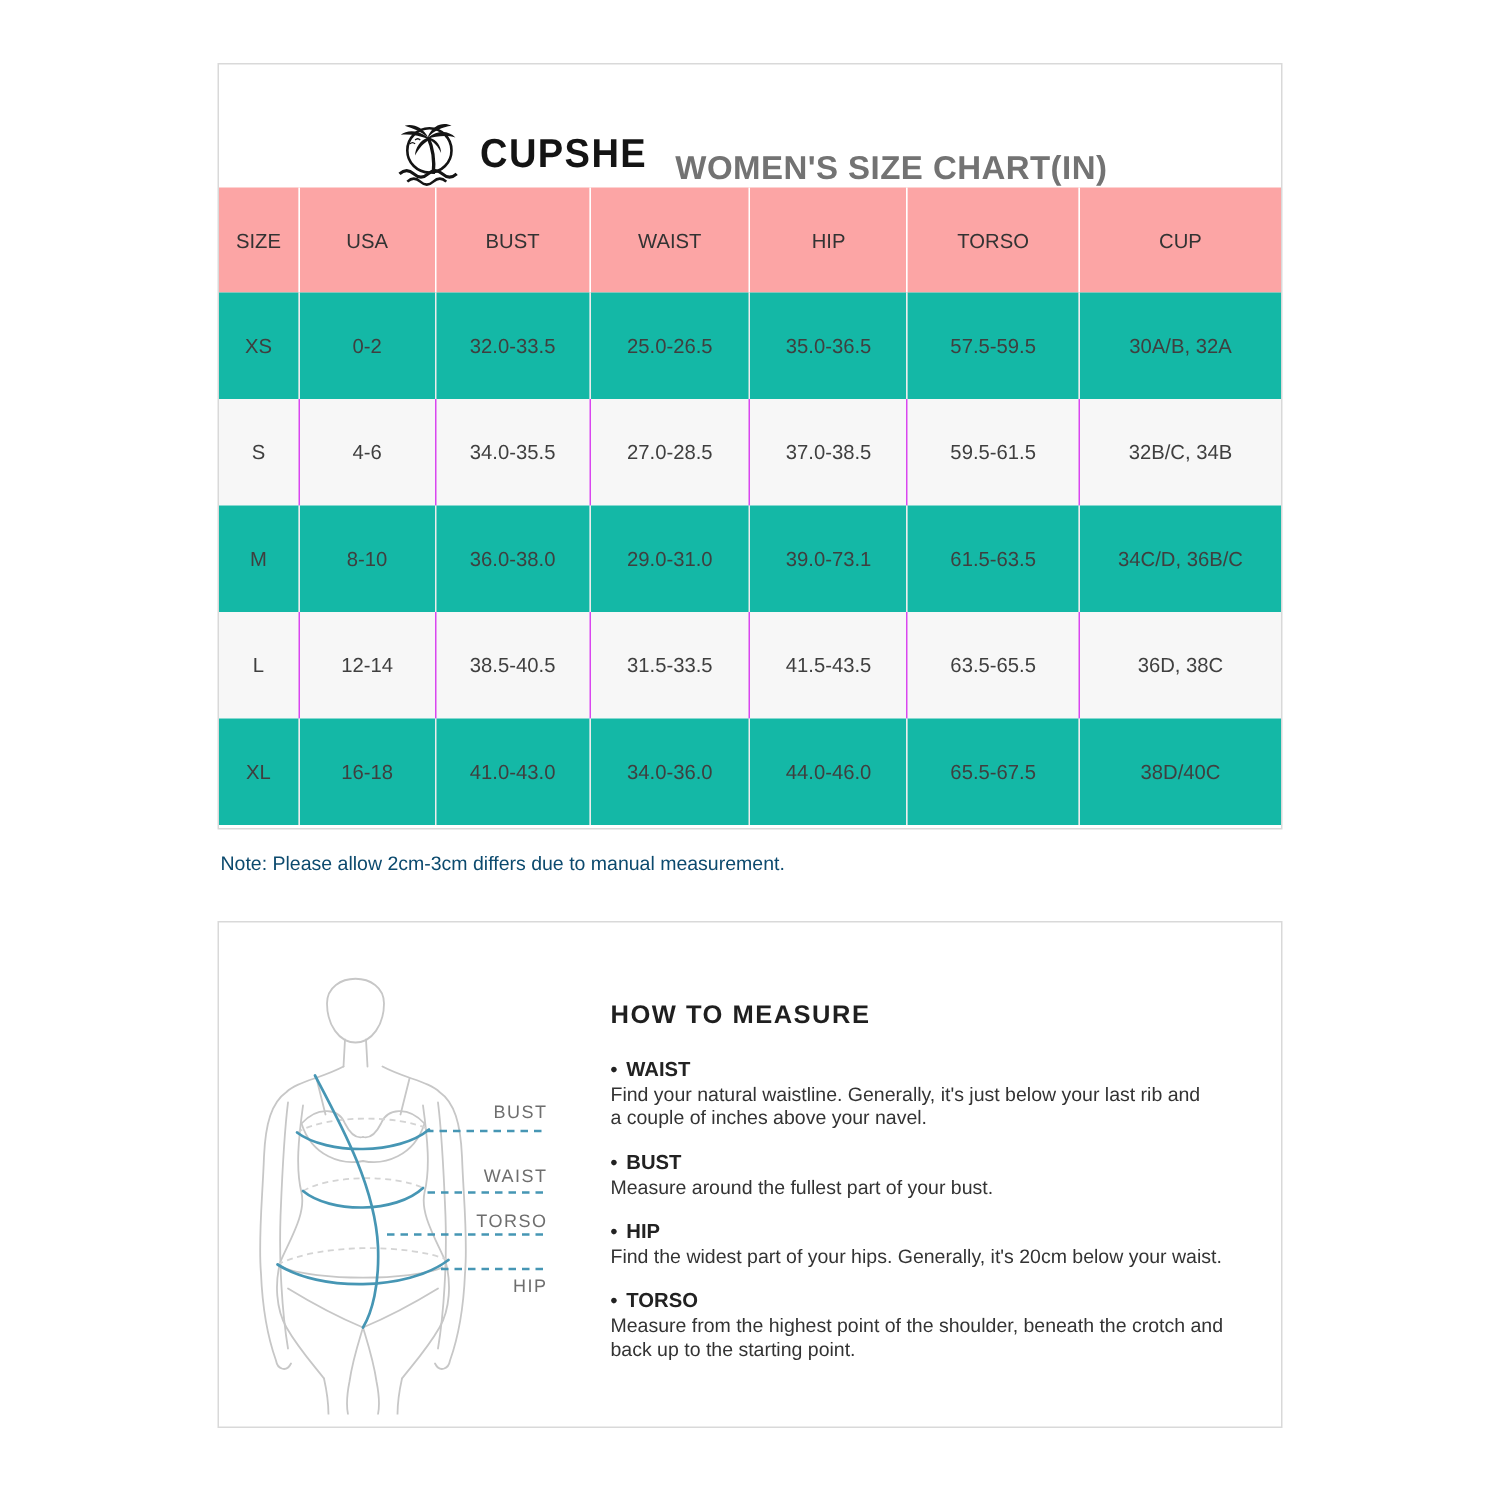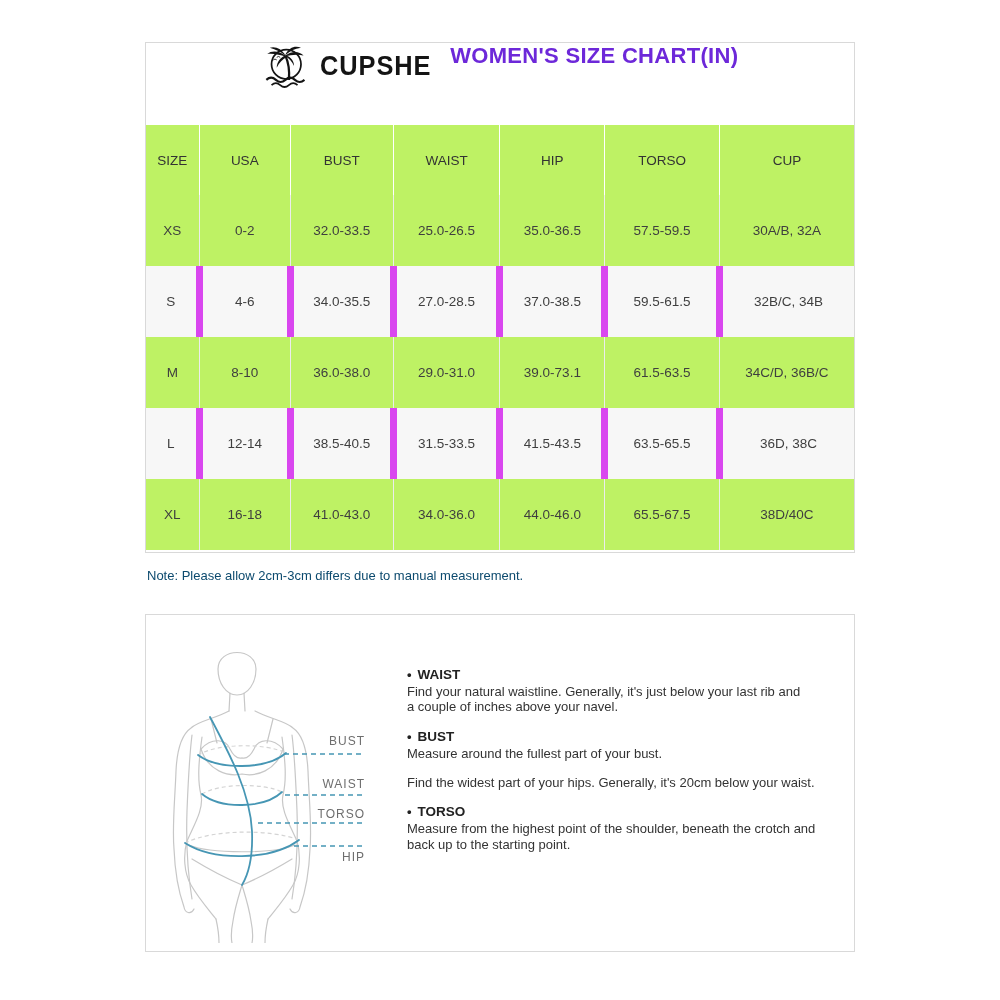--- a/index.html
+++ b/index.html
@@ -3,40 +3,40 @@
 <meta charset="utf-8">
 <style>
   * { margin:0; padding:0; box-sizing:border-box; }
   html,body { width:1000px; height:1000px; background:#ffffff;
               font-family:"Liberation Sans", sans-serif; }
   .canvas { position:relative; width:1000px; height:1000px; background:#fff; overflow:hidden; }
 
   
   .chart-box { position:absolute; left:145px; top:42px; width:710px; height:511px;
                border:1px solid #d9d9d9; background:#fff; }
-  .title-band { height:82px; display:flex; align-items:flex-start; justify-content:center; gap:12px; }
+  .title-band { height:82px; display:flex; align-items:flex-end; justify-content:center; gap:12px; }
   .logo { display:flex; align-items:center; gap:6px; }
   .brand-name { font-size:27px; font-weight:600; letter-spacing:1px; color:#141414;
                 transform:scaleX(.94); transform-origin:left center; }
-  .chart-title { font-size:22px; font-weight:800; letter-spacing:.3px; color:#6d28d9; }
+  .chart-title { font-size:22px; font-weight:800; letter-spacing:.3px; color:#737373; }
 
   table.size-table { width:100%; border-collapse:collapse; table-layout:fixed; }
   table.size-table col.c0{width:7.5%} table.size-table col.c1{width:12.9%}
   table.size-table col.c2{width:14.5%} table.size-table col.c3{width:15.1%}
   table.size-table col.c4{width:14.8%} table.size-table col.c5{width:16.2%}
   table.size-table col.c6{width:19.0%}
   table.size-table th, table.size-table td { text-align:center; vertical-align:middle;
       font-size:13.5px; color:#3f3f3f; font-weight:400; }
-  table.size-table thead th { height:70px; background:#bef264; color:#333; }
+  table.size-table thead th { height:70px; background:#fca5a5; color:#333; }
   table.size-table thead th + th { border-left:1px solid #ffffff; }
   table.size-table tbody td { height:71px; }
-  tr.row-white { background:#bef264; }
+  tr.row-white { background:#14b8a6; }
   tr.row-white td + td { border-left:1px solid #ececec; }
   tr.row-gray { background:#f7f7f7; }
-  tr.row-gray td + td { border-left:7px solid #d946ef; }
+  tr.row-gray td + td { border-left:1px solid #d946ef; }
 
   .note { position:absolute; left:147px; top:568px; font-size:13px; color:#0c4a6e; }
 
   
   .measure-box { position:absolute; left:145px; top:614px; width:710px; height:338px;
                  border:1px solid #d9d9d9; background:#fff; }
   .figure-wrap { position:absolute; left:12px; top:16px; width:250px; height:312px; }
   .guide-col { position:absolute; left:261px; top:52px; width:452px; }
   .guide-heading { font-size:17px; font-weight:700; letter-spacing:1px; color:#1f1f1f;
                    margin-bottom:18px; }
@@ -210,33 +210,35 @@
         </g>
 
         <text class="fig-label" x="207" y="114" text-anchor="end">BUST</text>
         <text class="fig-label" x="207" y="157" text-anchor="end">WAIST</text>
         <text class="fig-label" x="207" y="187" text-anchor="end">TORSO</text>
         <text class="fig-label" x="207" y="230" text-anchor="end">HIP</text>
       </svg>
     </div>
 
     <div class="guide-col">
+      <div class="guide-heading">HOW TO MEASURE</div>
 
       <div class="guide-item">
         <div class="item-label"><span class="bullet">•</span><span>WAIST</span></div>
         <div class="item-text">Find your natural waistline. Generally, it's just below your last rib and
 a couple of inches above your navel.</div>
       </div>
 
       <div class="guide-item">
         <div class="item-label"><span class="bullet">•</span><span>BUST</span></div>
         <div class="item-text">Measure around the fullest part of your bust.</div>
       </div>
 
       <div class="guide-item">
+        <div class="item-label"><span class="bullet">•</span><span>HIP</span></div>
         <div class="item-text">Find the widest part of your hips. Generally, it's 20cm below your waist.</div>
       </div>
 
       <div class="guide-item">
         <div class="item-label"><span class="bullet">•</span><span>TORSO</span></div>
         <div class="item-text">Measure from the highest point of the shoulder, beneath the crotch and
 back up to the starting point.</div>
       </div>
     </div>
   </div>

